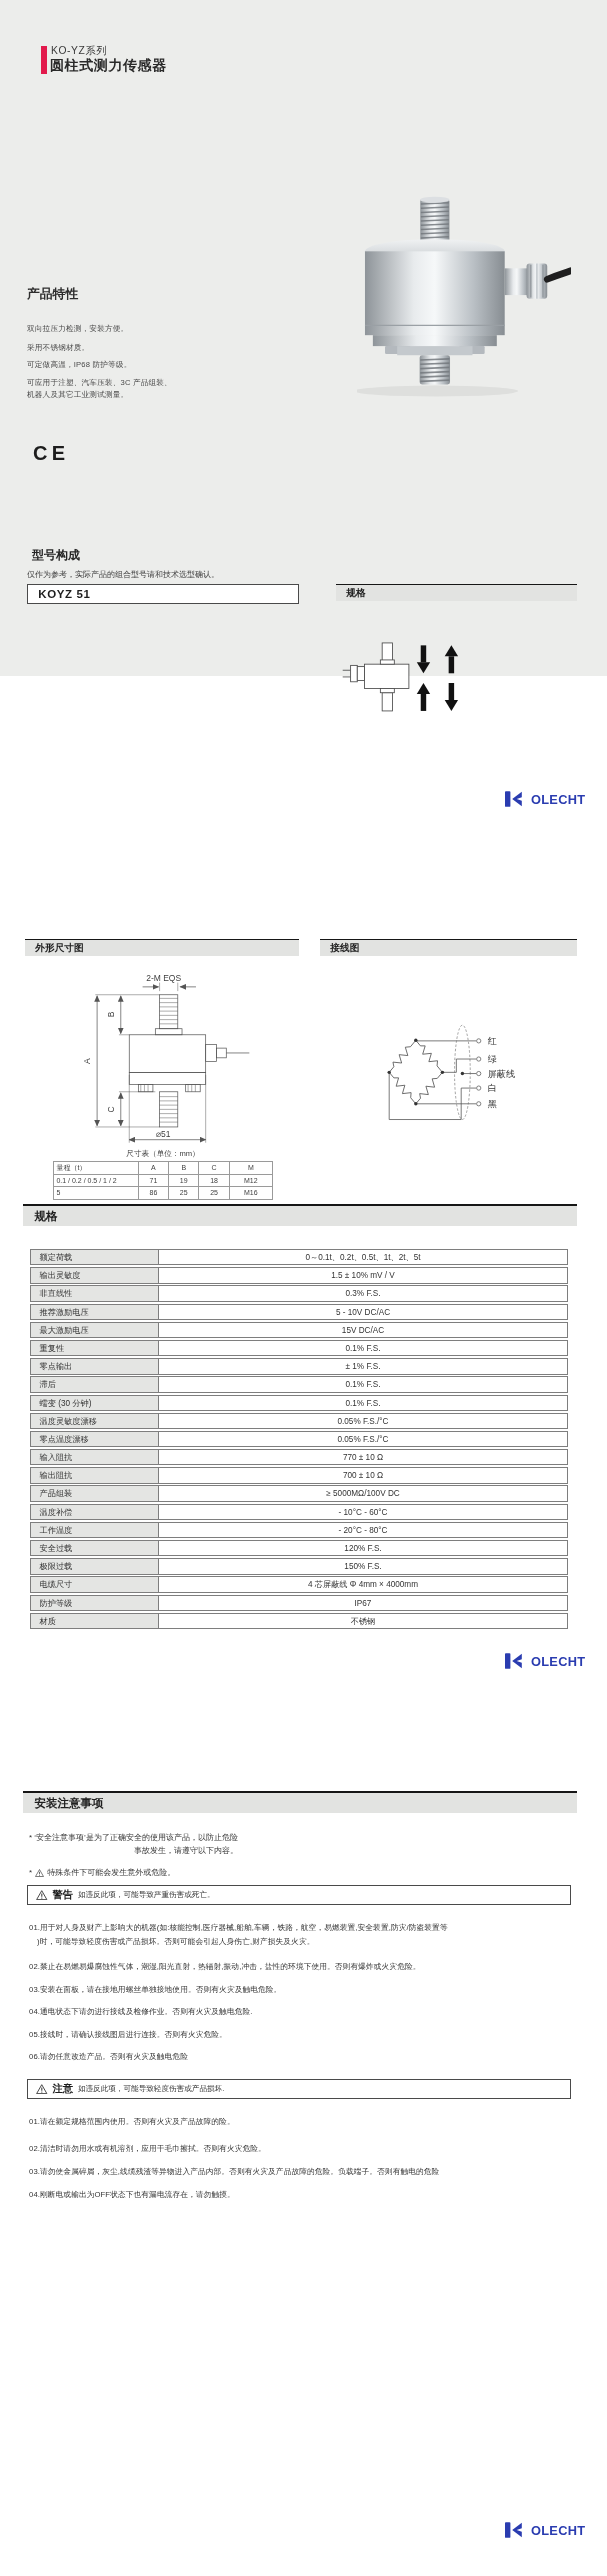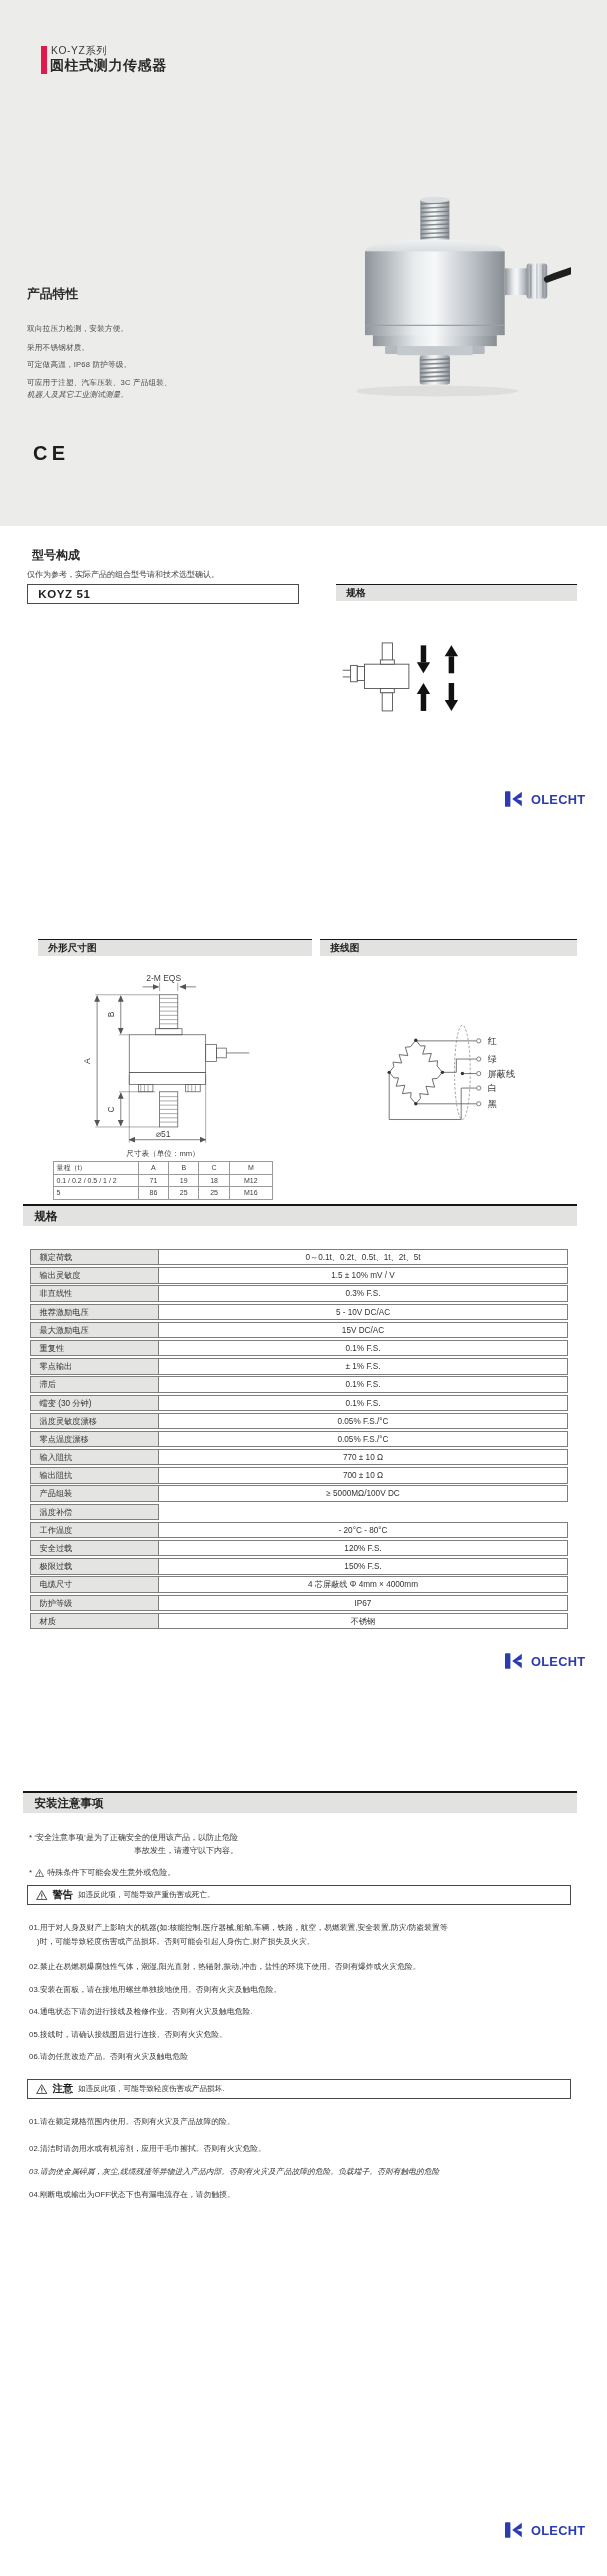--- a/index.html
+++ b/index.html
@@ -1,20 +1,20 @@
 <!DOCTYPE html>
 <html style="font-size:9.7px"><head>
 <meta charset="utf-8">
 <style>
   html,body{margin:0;padding:0;background:#fff;}
   body{font-family:"Liberation Sans","DejaVu Sans",sans-serif;color:#333;}
   #page{position:relative;width:607px;height:2576px;background:#fff;overflow:hidden;}
   .abs{position:absolute;}
   
-  .hero{left:0;top:0;width:607px;height:526px;background:#ecedeb;}
+  .hero{left:0;top:0;width:607px;height:676px;background:#ecedeb;}
   .accent{left:41px;top:46px;width:5.5px;height:28px;background:#e21a4c;}
   .series{left:51px;top:44px;font-size:10.3px;color:#3a3a3a;letter-spacing:0.6px;}
   .prod-title{left:50px;top:57px;font-size:14px;font-weight:bold;color:#2a2a2a;letter-spacing:0.6px;}
   .feat-head{left:27px;top:286px;font-size:12.8px;font-weight:bold;color:#2d2d2d;}
   .feat{left:27px;font-size:7.6px;color:#4a4a4a;letter-spacing:0.2px;}
   .ce{left:33px;top:442px;font-size:20px;font-weight:bold;color:#1d1d1d;letter-spacing:4.3px;}
   
   .bar-big{background:#e2e3e1;border-top:2.4px solid #161616;height:20px;line-height:20px;padding-left:11.5px;font-size:11.5px;font-weight:bold;color:#1f1f1f;box-sizing:content-box;}
   .bar-mini{background:#e2e3e1;border-top:1.8px solid #161616;height:16.4px;line-height:16.4px;padding-left:10.3px;font-size:9.7px;font-weight:bold;color:#1f1f1f;box-sizing:content-box;}
   
@@ -109,21 +109,21 @@
       <line x1="296" y1="144" x2="296" y2="202" stroke="#c9ced2" stroke-width="3"></line>
       <line x1="306" y1="146" x2="306" y2="200" stroke="#8d9398" stroke-width="2"></line>
       <path d="M313,170 C330,163 340,160 352,156" stroke="#1f1f1f" stroke-width="11" fill="none" stroke-linecap="round"></path>
     </svg>
 
     <div class="abs feat-head">产品特性</div>
     <div class="abs feat" style="top:324px;">双向拉压力检测，安装方便。</div>
     <div class="abs feat" style="top:343px;">采用不锈钢材质。</div>
     <div class="abs feat" style="top:360px;">可定做高温，IP68 防护等级。</div>
     <div class="abs feat" style="top:378px;">可应用于注塑、汽车压装、3C 产品组装、</div>
-    <div class="abs feat" style="top:390px;font-style:italic;">机器人及其它工业测试测量。</div>
+    <div class="abs feat" style="top:390px;">机器人及其它工业测试测量。</div>
     <div class="abs ce">CE</div>
   </div>
 
   <div class="abs h2" style="left:32px;top:547px;">型号构成</div>
   <div class="abs note" style="left:27px;top:569px;">仅作为参考，实际产品的组合型号请和技术选型确认。</div>
   <div class="abs koyz-box">
     <span>KOYZ 51</span>
   </div>
   <div class="abs bar-mini" style="left:336px;top:584px;width:231px;">
     <span>规格</span>
@@ -154,21 +154,21 @@
   </svg>
 
   <div class="abs logo" style="left:505px;top:790px;">
     <svg width="18" height="18" viewBox="0 0 30 30">
       <rect x="0" y="2" width="9" height="26" rx="1.5" fill="#2a3cb0"></rect>
       <polygon points="12,15 28,3 28,12 19.5,15 28,18 28,27" fill="#2a3cb0"></polygon>
     </svg>
     <span class="word">OLECHT</span>
   </div>
 
-  <div class="abs bar-mini" style="left:38px;top:939px;width:264px;">
+  <div class="abs bar-mini" style="left:25px;top:939px;width:264px;">
     <span>外形尺寸图</span>
   </div>
   <div class="abs bar-mini" style="left:320px;top:939px;width:247px;">
     <span>接线图</span>
   </div>
 
   <svg class="abs" style="left:55px;top:962px;" width="231" height="188" viewBox="0 0 380 310">
     <defs>
       <marker id="arr" markerWidth="9" markerHeight="8" refX="8" refY="4" orient="auto-start-reverse">
         <path d="M0,0 L9,4 L0,8 z" fill="#555"></path>
@@ -362,20 +362,21 @@
     <div class="srow">
         <div class="slabel">输出阻抗</div>
         <div class="svalue">700 ± 10 Ω</div>
       </div>
     <div class="srow">
         <div class="slabel">产品组装</div>
         <div class="svalue">≥ 5000MΩ/100V DC</div>
       </div>
     <div class="srow">
         <div class="slabel">温度补偿</div>
+        <div class="svalue">- 10°C - 60°C</div>
       </div>
     <div class="srow">
         <div class="slabel">工作温度</div>
         <div class="svalue">- 20°C - 80°C</div>
       </div>
     <div class="srow">
         <div class="slabel">安全过载</div>
         <div class="svalue">120% F.S.</div>
       </div>
     <div class="srow">
@@ -446,21 +447,21 @@
       <path d="M9 1 L17 15 L1 15 Z" fill="none" stroke="#333" stroke-width="1.4"></path>
       <rect x="8.3" y="5.5" width="1.6" height="5" fill="#333"></rect>
         <rect x="8.3" y="11.8" width="1.6" height="1.6" fill="#333"></rect>
     </svg>
     <span class="wlabel">注意</span>
     <span class="wdesc">如违反此项，可能导致轻度伤害或产品损坏.</span>
   </div>
 
   <div class="abs witem" style="top:2117px;">01.请在额定规格范围内使用。否则有火灾及产品故障的险。</div>
   <div class="abs witem" style="top:2144px;">02.清洁时请勿用水或有机溶剂，应用干毛巾擦拭。否则有火灾危险。</div>
-  <div class="abs witem" style="top:2167px;font-style:italic;">03.请勿使金属碎屑，灰尘,线缆残渣等异物进入产品内部。否则有火灾及产品故障的危险。负载端子。否则有触电的危险</div>
+  <div class="abs witem" style="top:2167px;">03.请勿使金属碎屑，灰尘,线缆残渣等异物进入产品内部。否则有火灾及产品故障的危险。负载端子。否则有触电的危险</div>
   <div class="abs witem" style="top:2190px;">04.刚断电或输出为OFF状态下也有漏电流存在，请勿触摸。</div>
 
   <div class="abs logo" style="left:505px;top:2521px;">
     <svg width="18" height="18" viewBox="0 0 30 30">
       <rect x="0" y="2" width="9" height="26" rx="1.5" fill="#2a3cb0"></rect>
       <polygon points="12,15 28,3 28,12 19.5,15 28,18 28,27" fill="#2a3cb0"></polygon>
     </svg>
     <span class="word">OLECHT</span>
   </div>
 

